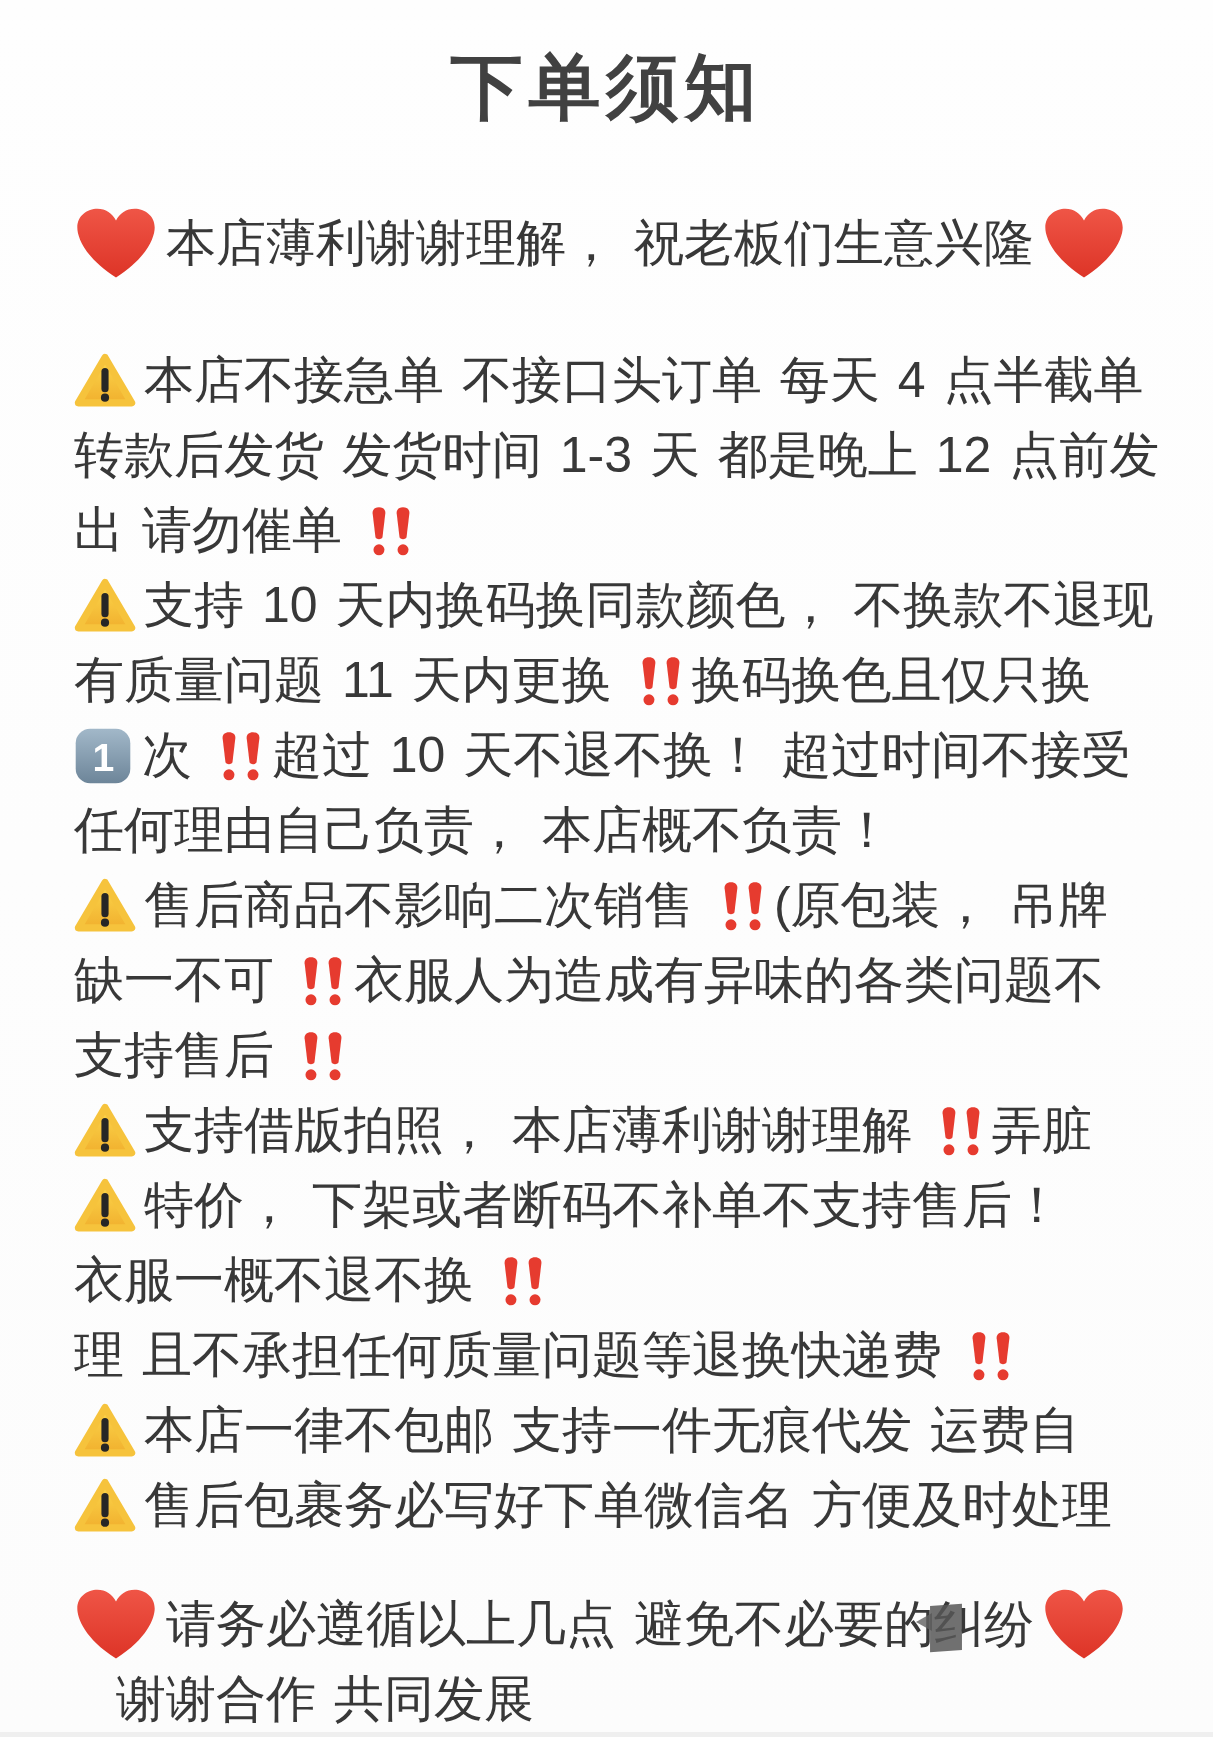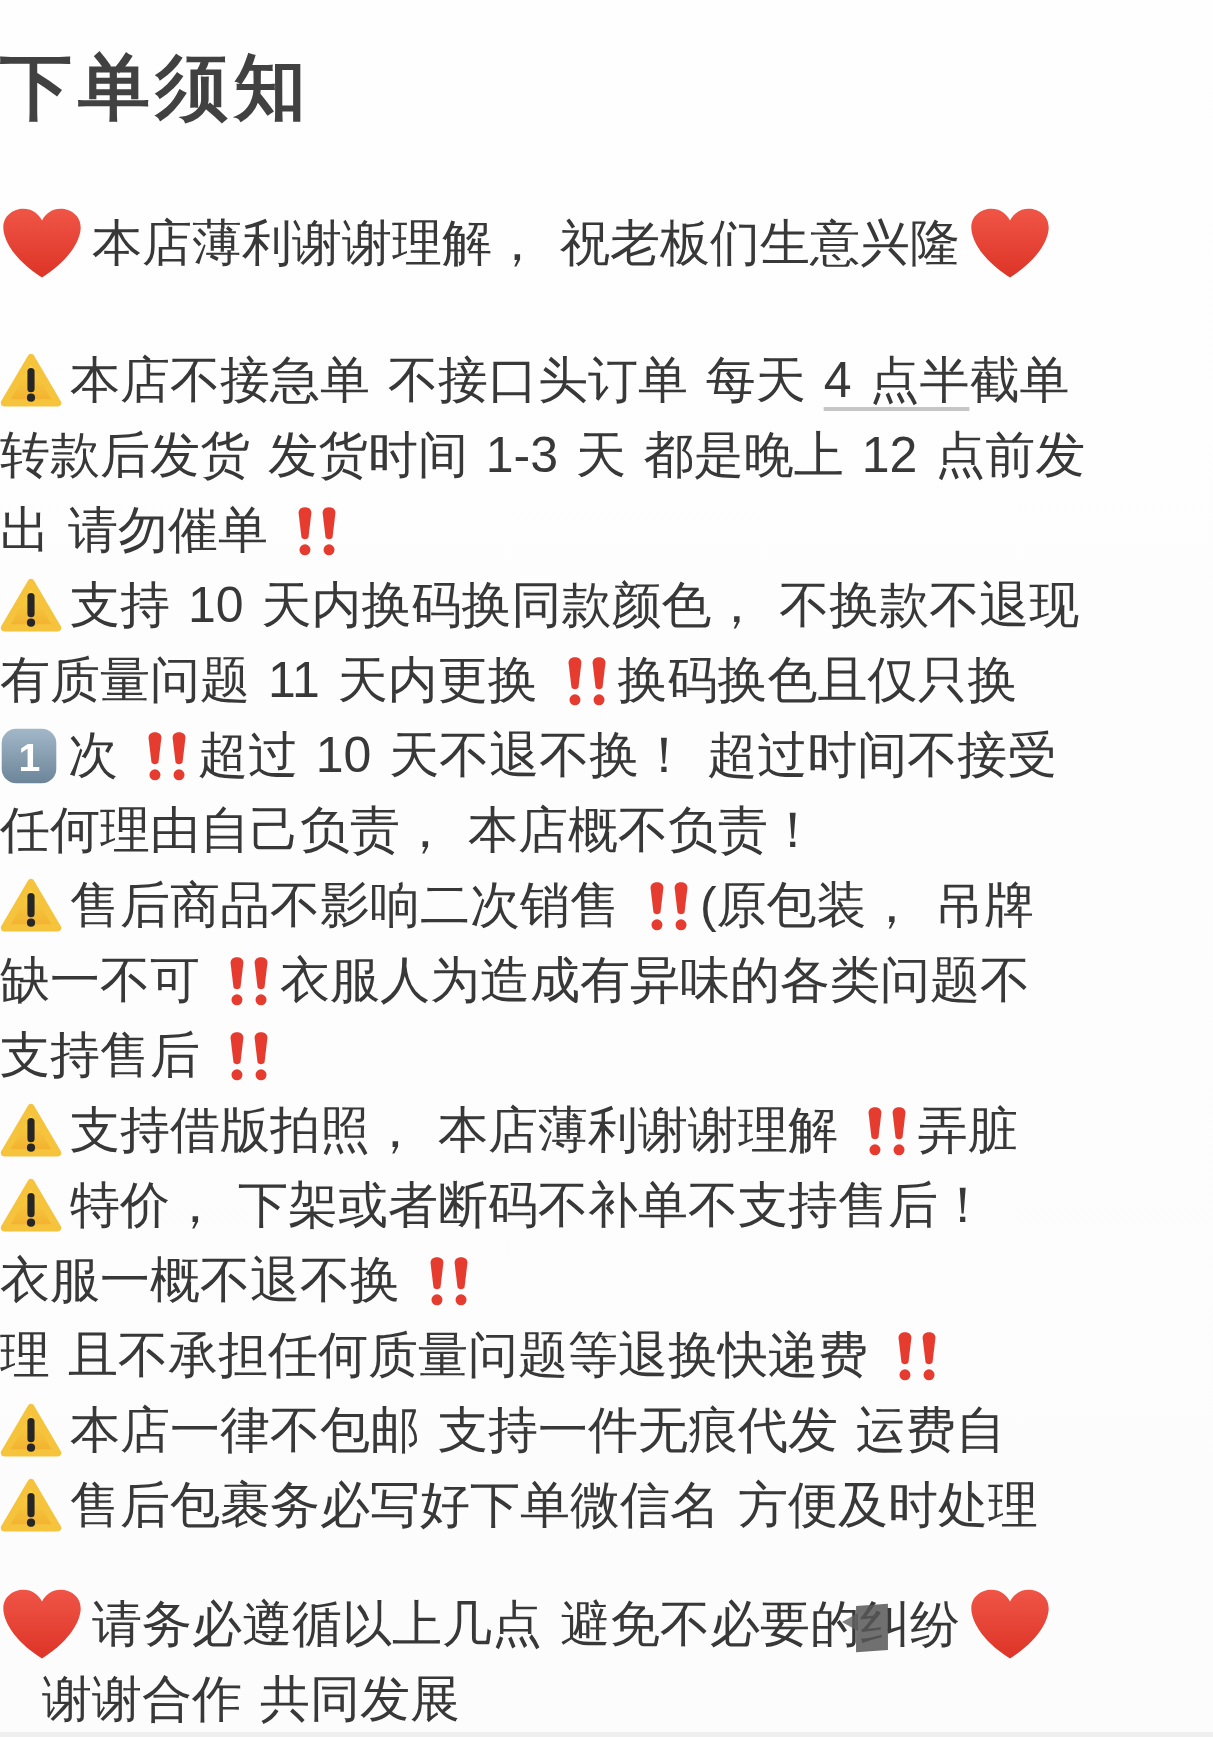--- a/index.html
+++ b/index.html
@@ -12,26 +12,28 @@
   }
   .page {
     position:relative;
     width:1213px; height:1737px;
     background:linear-gradient(#fefefe,#fcfcfc);
     border-bottom:5px solid #efefef;
     box-sizing:border-box;
   }
   .title {
     padding-top:40px;
+    text-align:center;
     font-size:72px;
     font-weight:bold;
     color:#414141;
     letter-spacing:6px;
   }
   .body-text {
+    padding-left:74px;
     padding-right:56px;
     font-size:50px;
     color:#383838;
     word-spacing:4px;
   }
   .section { }
   .sec-intro  { margin-top:70px; }
   .sec-rules  { margin-top:62px; }
   .sec-footer { margin-top:44px; }
   .line {
@@ -47,21 +49,20 @@
     position:relative;
     top:-3px;
   }
   .emoji:first-child { margin-left:0; }
   .emoji.heart    { width:84px; height:76px; }
   .emoji.warning  { width:62px; height:58px; }
   .emoji.bangbang { width:46px; height:56px; }
   .emoji.keycap1  { width:58px; height:58px; margin-right:10px; }
   .emoji svg { width:100%; height:100%; display:block; }
   .u {
-    text-decoration:underline;
     text-decoration-color:#c6c6c6;
     text-decoration-thickness:4px;
     text-underline-offset:10px;
   }
   .smudge { position:relative; display:inline-block; }
   .smudge::after {
     content:"";
     position:absolute;
     left:-4px; top:18px;
     width:32px; height:46px;

